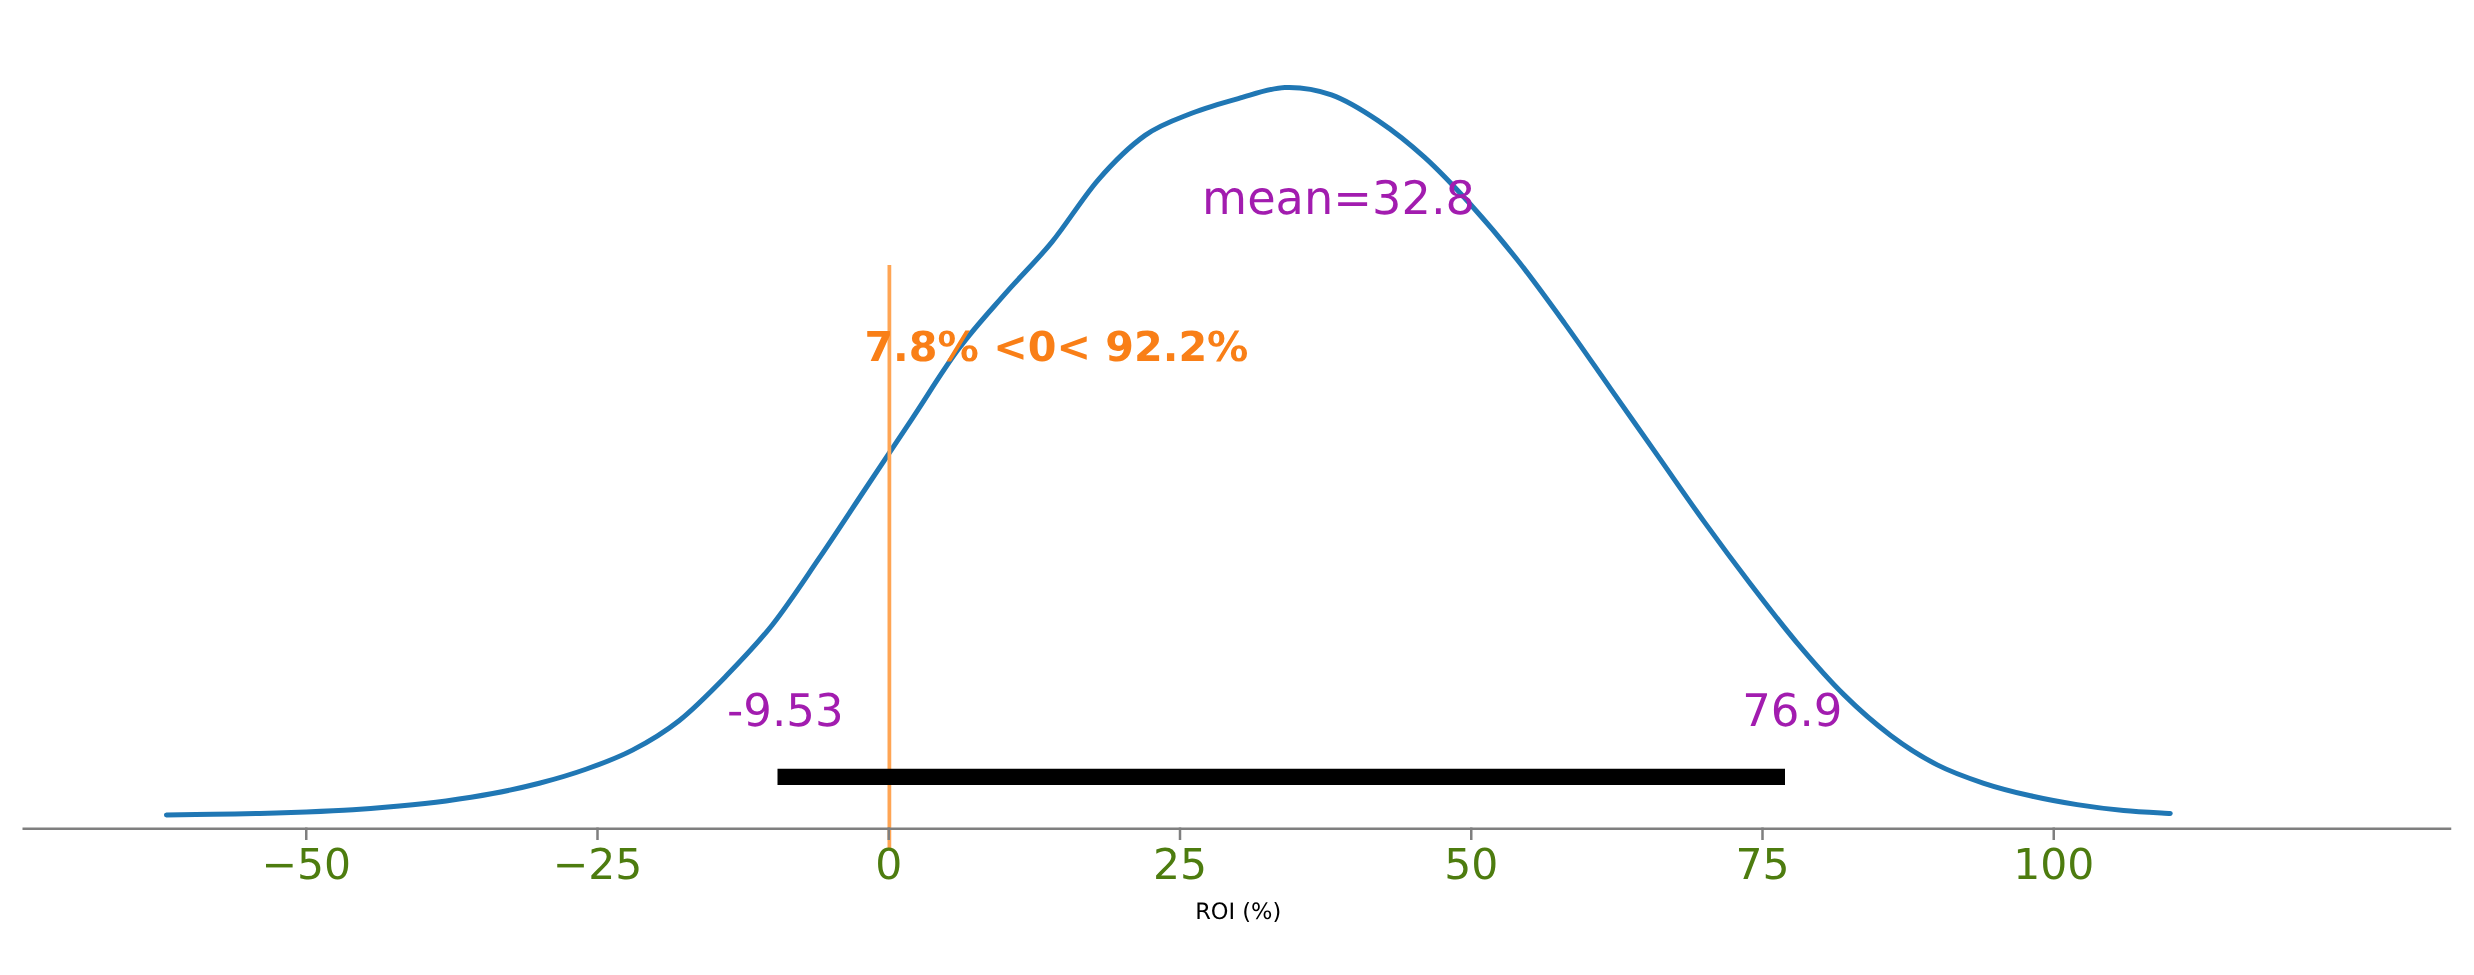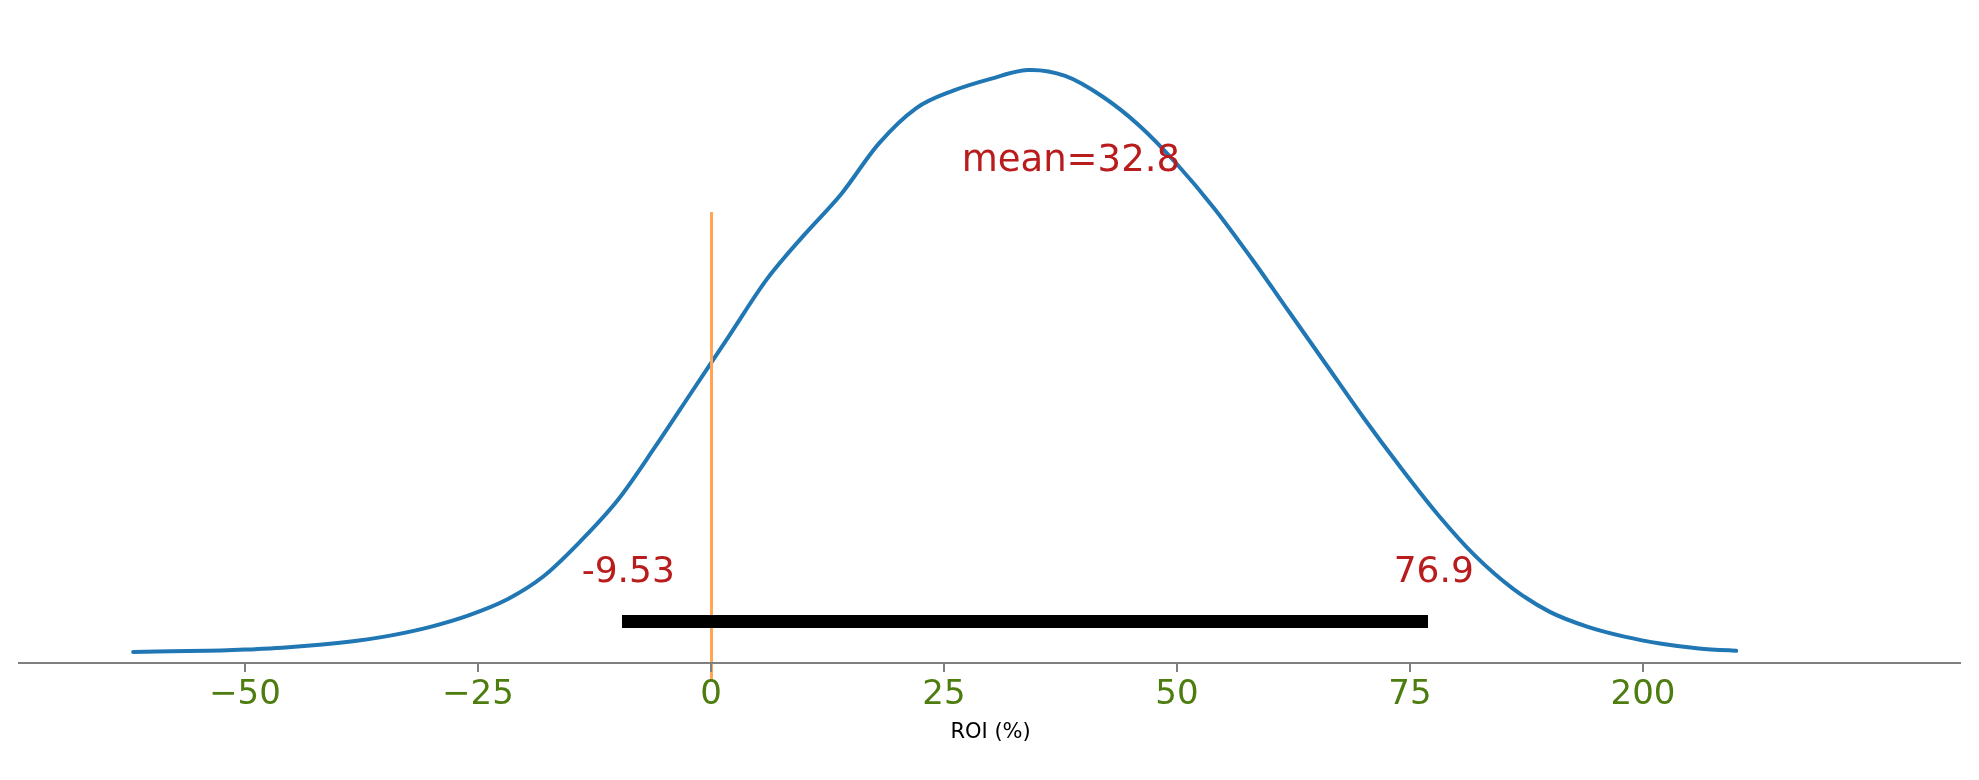--- a/index.html
+++ b/index.html
@@ -52,21 +52,21 @@
     background: #ffa554;
   }
   .hdi-bar {
     position: absolute;
     height: 13px;
     background: #000000;
   }
   .annot {
     position: absolute;
     white-space: nowrap;
-    color: #b91c1c;
+    color: #a21caf;
   }
   #mean-label {
     font-size: 37px;
   }
   #rope-label {
     font-size: 33px;
     font-weight: bold;
     color: #f97f17;
   }
   #hdi-prob-label {
@@ -95,21 +95,21 @@
     top: 672px;
     transform: translateX(-50%);
     font-size: 34px;
     color: #4d7c0f;
     white-space: nowrap;
   }
   #x-axis-title {
     position: absolute;
     top: 719px;
     transform: translateX(-50%);
-    font-size: 21px;
+    font-size: 18px;
     color: #000000;
     white-space: nowrap;
   }
 </style>
 </head>
 <body>
 
 <div id="figure">
 
 
@@ -118,20 +118,21 @@
     <svg class="curve-layer" viewBox="0 0 1979 780" preserveAspectRatio="none">
       <path id="kde-path" fill="none" stroke="#2077b4" stroke-width="4" stroke-linecap="round" stroke-linejoin="round" d="M 133.16 651.93 C 139.37 651.83, 158.01 651.54, 170.44 651.34 C 182.87 651.15, 195.29 651.05, 207.72 650.75 C 220.15 650.46, 232.57 650.07, 245.00 649.58 C 257.43 649.09, 269.85 648.59, 282.28 647.81 C 294.71 647.02, 307.13 646.04, 319.56 644.86 C 331.99 643.69, 344.41 642.41, 356.84 640.74 C 369.27 639.07, 381.69 637.21, 394.12 634.85 C 406.55 632.50, 418.97 629.84, 431.40 626.61 C 443.83 623.37, 456.25 619.83, 468.68 615.41 C 481.11 611.00, 493.53 606.58, 505.96 600.10 C 518.39 593.62, 530.81 586.36, 543.24 576.54 C 555.67 566.72, 568.09 553.96, 580.52 541.20 C 592.95 528.44, 605.37 515.68, 617.80 499.97 C 630.23 484.26, 642.65 465.12, 655.08 446.96 C 667.51 428.80, 679.93 409.66, 692.36 391.00 C 704.79 372.35, 717.21 353.70, 729.64 335.05 C 742.07 316.40, 754.49 295.78, 766.92 279.09 C 779.35 262.41, 791.77 249.15, 804.20 234.92 C 816.63 220.69, 829.05 208.91, 841.48 193.69 C 853.91 178.47, 866.33 157.86, 878.76 143.63 C 891.19 129.39, 903.61 117.12, 916.04 108.28 C 928.47 99.45, 940.89 95.52, 953.32 90.62 C 965.75 85.71, 978.17 82.27, 990.60 78.84 C 1003.03 75.40, 1015.45 70.49, 1027.88 70.00 C 1040.31 69.51, 1052.73 71.47, 1065.16 75.89 C 1077.59 80.31, 1090.01 88.16, 1102.44 96.50 C 1114.87 104.85, 1127.29 114.67, 1139.72 125.96 C 1152.15 137.24, 1164.57 150.50, 1177.00 164.24 C 1189.43 177.98, 1201.85 192.71, 1214.28 208.42 C 1226.71 224.12, 1239.13 241.30, 1251.56 258.48 C 1263.99 275.66, 1276.41 293.82, 1288.84 311.49 C 1301.27 329.16, 1313.69 346.83, 1326.12 364.50 C 1338.55 382.17, 1350.97 400.33, 1363.40 417.51 C 1375.83 434.69, 1388.25 451.38, 1400.68 467.57 C 1413.11 483.77, 1425.53 499.97, 1437.96 514.69 C 1450.39 529.42, 1462.81 543.65, 1475.24 555.92 C 1487.67 568.20, 1500.09 578.99, 1512.52 588.32 C 1524.95 597.65, 1537.37 605.50, 1549.80 611.88 C 1562.23 618.26, 1574.65 622.48, 1587.08 626.61 C 1599.51 630.73, 1611.93 633.77, 1624.36 636.62 C 1636.79 639.46, 1649.21 641.72, 1661.64 643.69 C 1674.07 645.65, 1686.49 647.22, 1698.92 648.40 C 1711.35 649.58, 1729.99 650.36, 1736.20 650.75"></path>
     </svg>
 
     <div class="ref-line" id="ref-line" style="left: 710px; top: 212px; height: 468px;"></div>
 
     <div class="hdi-bar" id="hdi-bar" style="left: 622.18px; width: 805.528px; top: 615px;"></div>
 
     <div class="annot" id="mean-label" style="top: 137px; left: 961.696px;">mean=32.8</div>
 
+    <div class="annot" id="rope-label" style="top: 258px; left: 691.5px;">7.8% &lt;0&lt; 92.2%</div>
 
 
     <div class="annot hdi-endpoint" id="hdi-low-label" style="top: 549px; left: 581.68px;">-9.53</div>
 
     <div class="annot hdi-endpoint" id="hdi-high-label" style="top: 549px; left: 1393.71px;">76.9</div>
 
     <div id="x-axis-spine"></div>
 
     <div id="x-ticks-container">
         <div class="x-tick-mark" style="left: 244px;"></div>
@@ -140,19 +141,19 @@
         <div class="x-tick-label" style="left: 478px;">−25</div>
         <div class="x-tick-mark" style="left: 710px;"></div>
         <div class="x-tick-label" style="left: 711px;">0</div>
         <div class="x-tick-mark" style="left: 943px;"></div>
         <div class="x-tick-label" style="left: 944px;">25</div>
         <div class="x-tick-mark" style="left: 1176px;"></div>
         <div class="x-tick-label" style="left: 1177px;">50</div>
         <div class="x-tick-mark" style="left: 1409px;"></div>
         <div class="x-tick-label" style="left: 1410px;">75</div>
         <div class="x-tick-mark" style="left: 1642px;"></div>
-        <div class="x-tick-label" style="left: 1643px;">200</div>
+        <div class="x-tick-label" style="left: 1643px;">100</div>
       </div>
 
     <div id="x-axis-title" style="left: 990.6px;">ROI (%)</div>
 
   </div>
 </div>
 
 </body></html>

